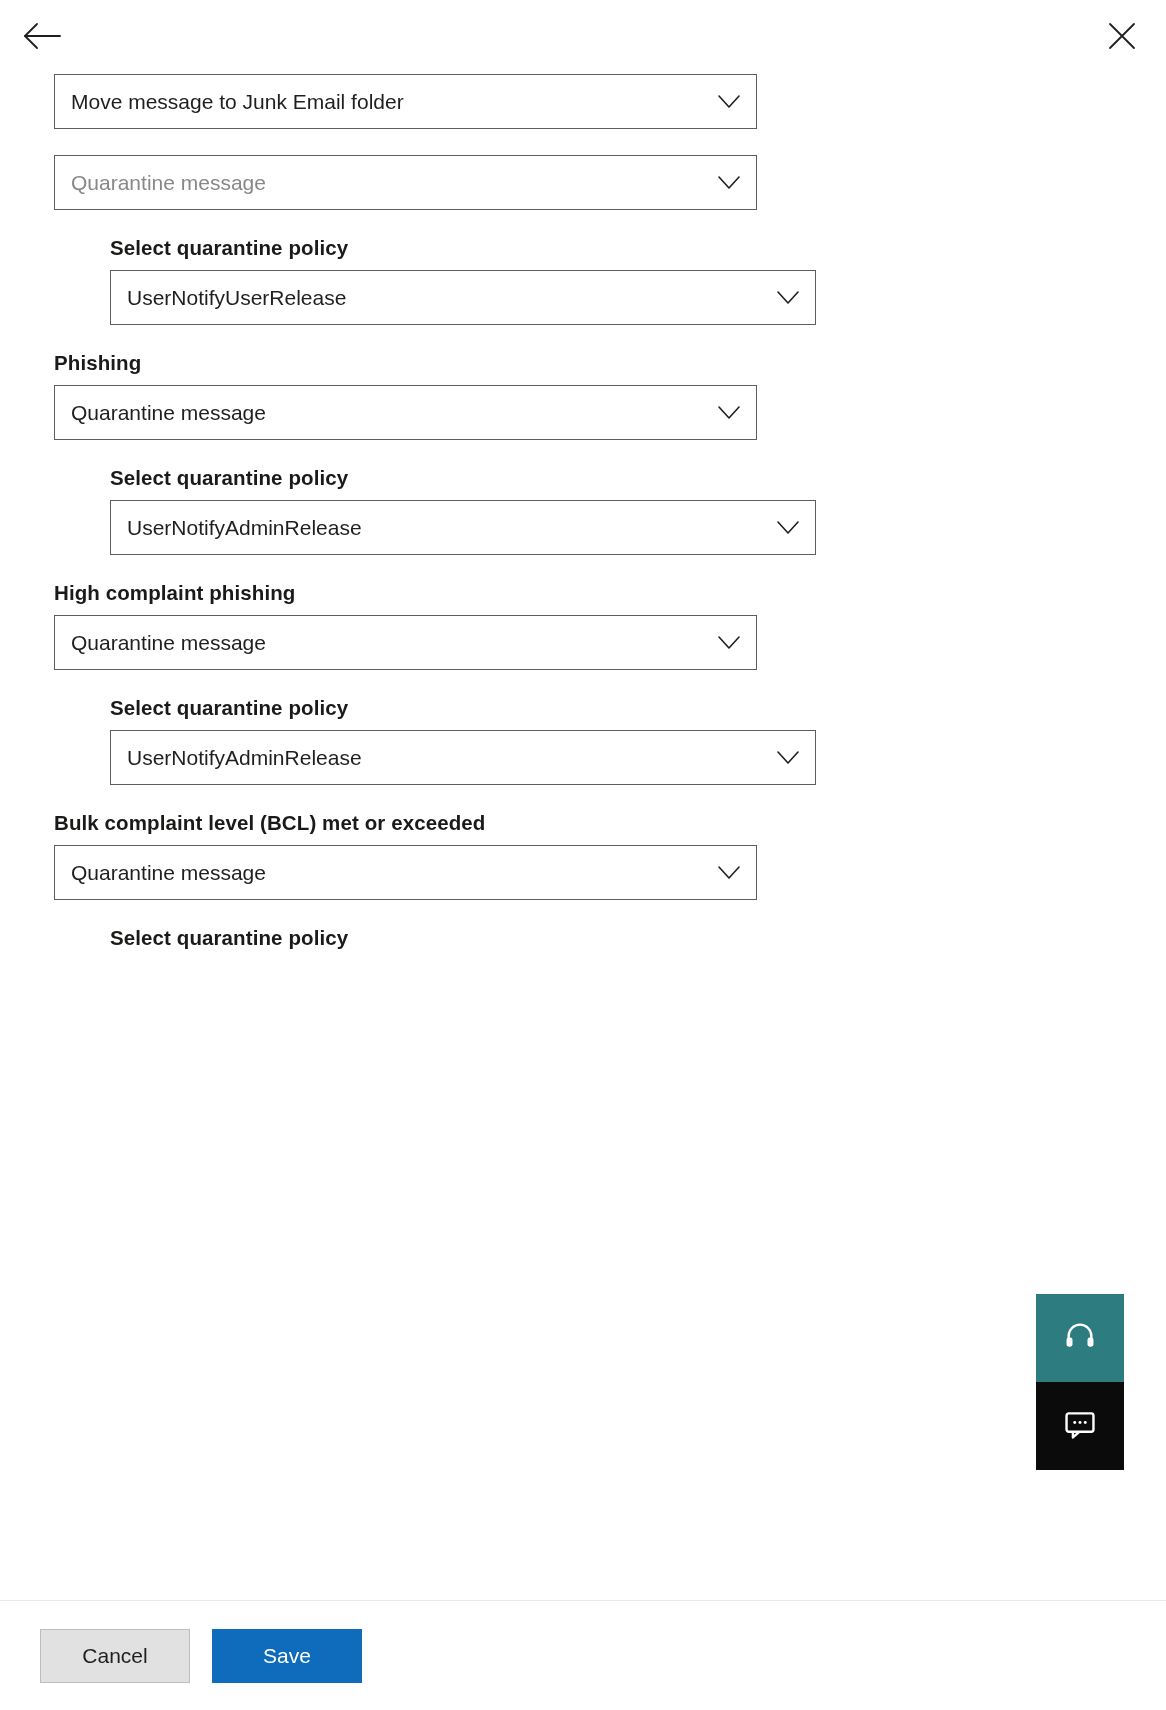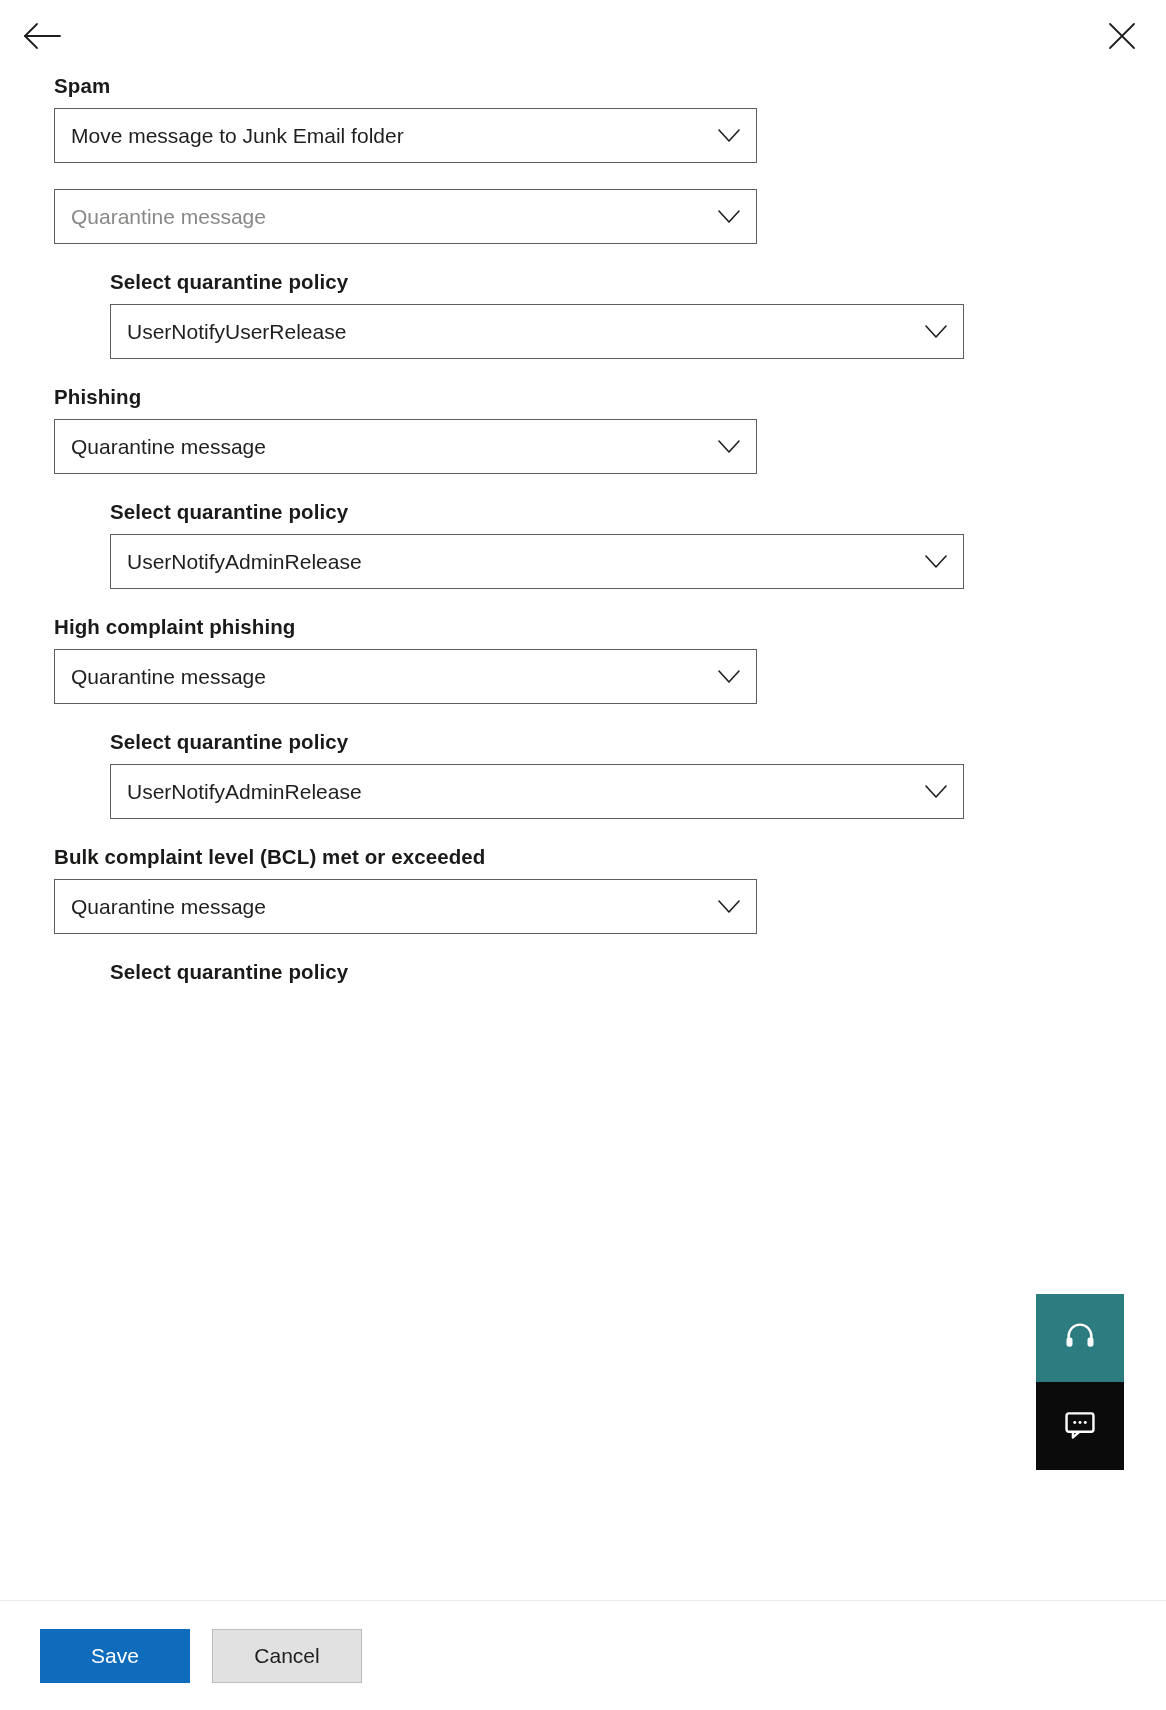--- a/index.html
+++ b/index.html
@@ -83,21 +83,21 @@
     position: relative;
     height: 55px;
     border: 1px solid #605e5c;
     background: #ffffff;
     display: flex;
     align-items: center;
     padding: 0 46px 0 16px;
     cursor: pointer;
   }
   .combo.wide { width: 703px; }
-  .combo.narrow { width: 854px; }
+  .combo.narrow { width: 706px; }
 
   .combo-value {
     font-size: 21px;
     color: #201f1e;
     white-space: nowrap;
     overflow: hidden;
     text-overflow: ellipsis;
   }
   .combo-value.placeholder { color: #8a8886; }
 
@@ -203,21 +203,20 @@
           <path d="M3 3 L27 27 M27 3 L3 27" stroke="#201f1e" stroke-width="1.8" stroke-linecap="round"></path>
         </svg>
       </span>
     </button>
   </div>
 
   <div class="content clipped">
 
 
     <div class="field">
-      <div class="field-label">Spam</div>
       <div class="combo wide">
         <span class="combo-value">Move message to Junk Email folder</span>
         <span class="chev">
           <svg width="22" height="14" viewBox="0 0 22 14" fill="none" aria-hidden="true">
             <path d="M1 1 L11 12 L21 1" stroke="#201f1e" stroke-width="1.6" fill="none" stroke-linecap="round" stroke-linejoin="round"></path>
           </svg>
         </span>
       </div>
     </div>
 
@@ -328,19 +327,19 @@
           <path d="M7 17.5 L7 21.5 L11.5 17.5" stroke="#ffffff" stroke-width="1.7" stroke-linejoin="round" fill="none"></path>
           <circle cx="8.3" cy="11" r="1.05" fill="#ffffff"></circle>
           <circle cx="12" cy="11" r="1.05" fill="#ffffff"></circle>
           <circle cx="15.7" cy="11" r="1.05" fill="#ffffff"></circle>
         </svg>
       </span>
     </div>
   </div>
 
   <div class="footer">
+    <button class="btn btn-secondary">Cancel</button>
     <button class="btn btn-primary">Save</button>
-    <button class="btn btn-secondary">Cancel</button>
   </div>
 
   <div class="page-edge"></div>
 
 </div>
 
 </body></html>

